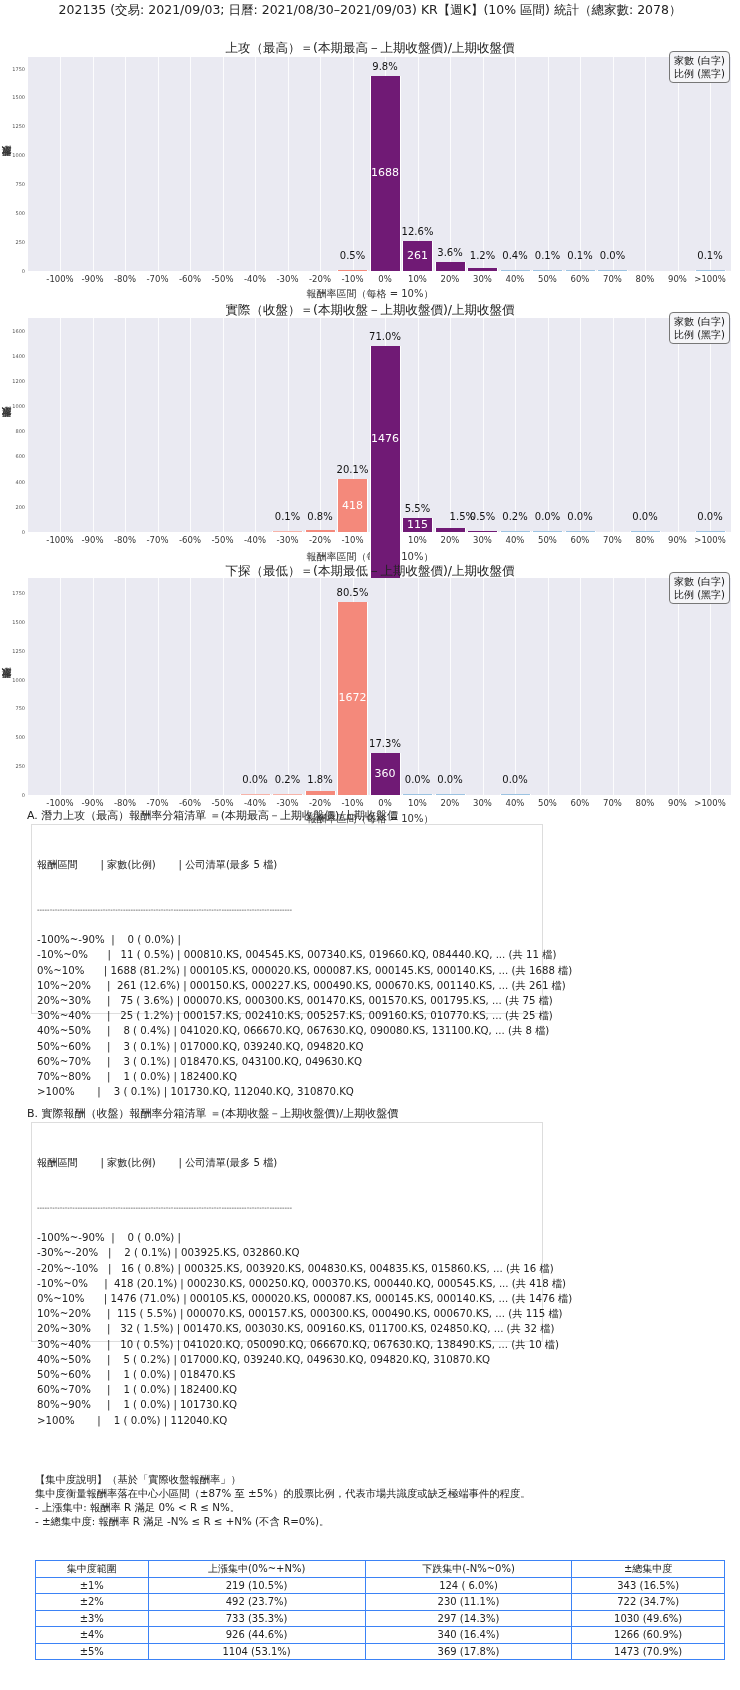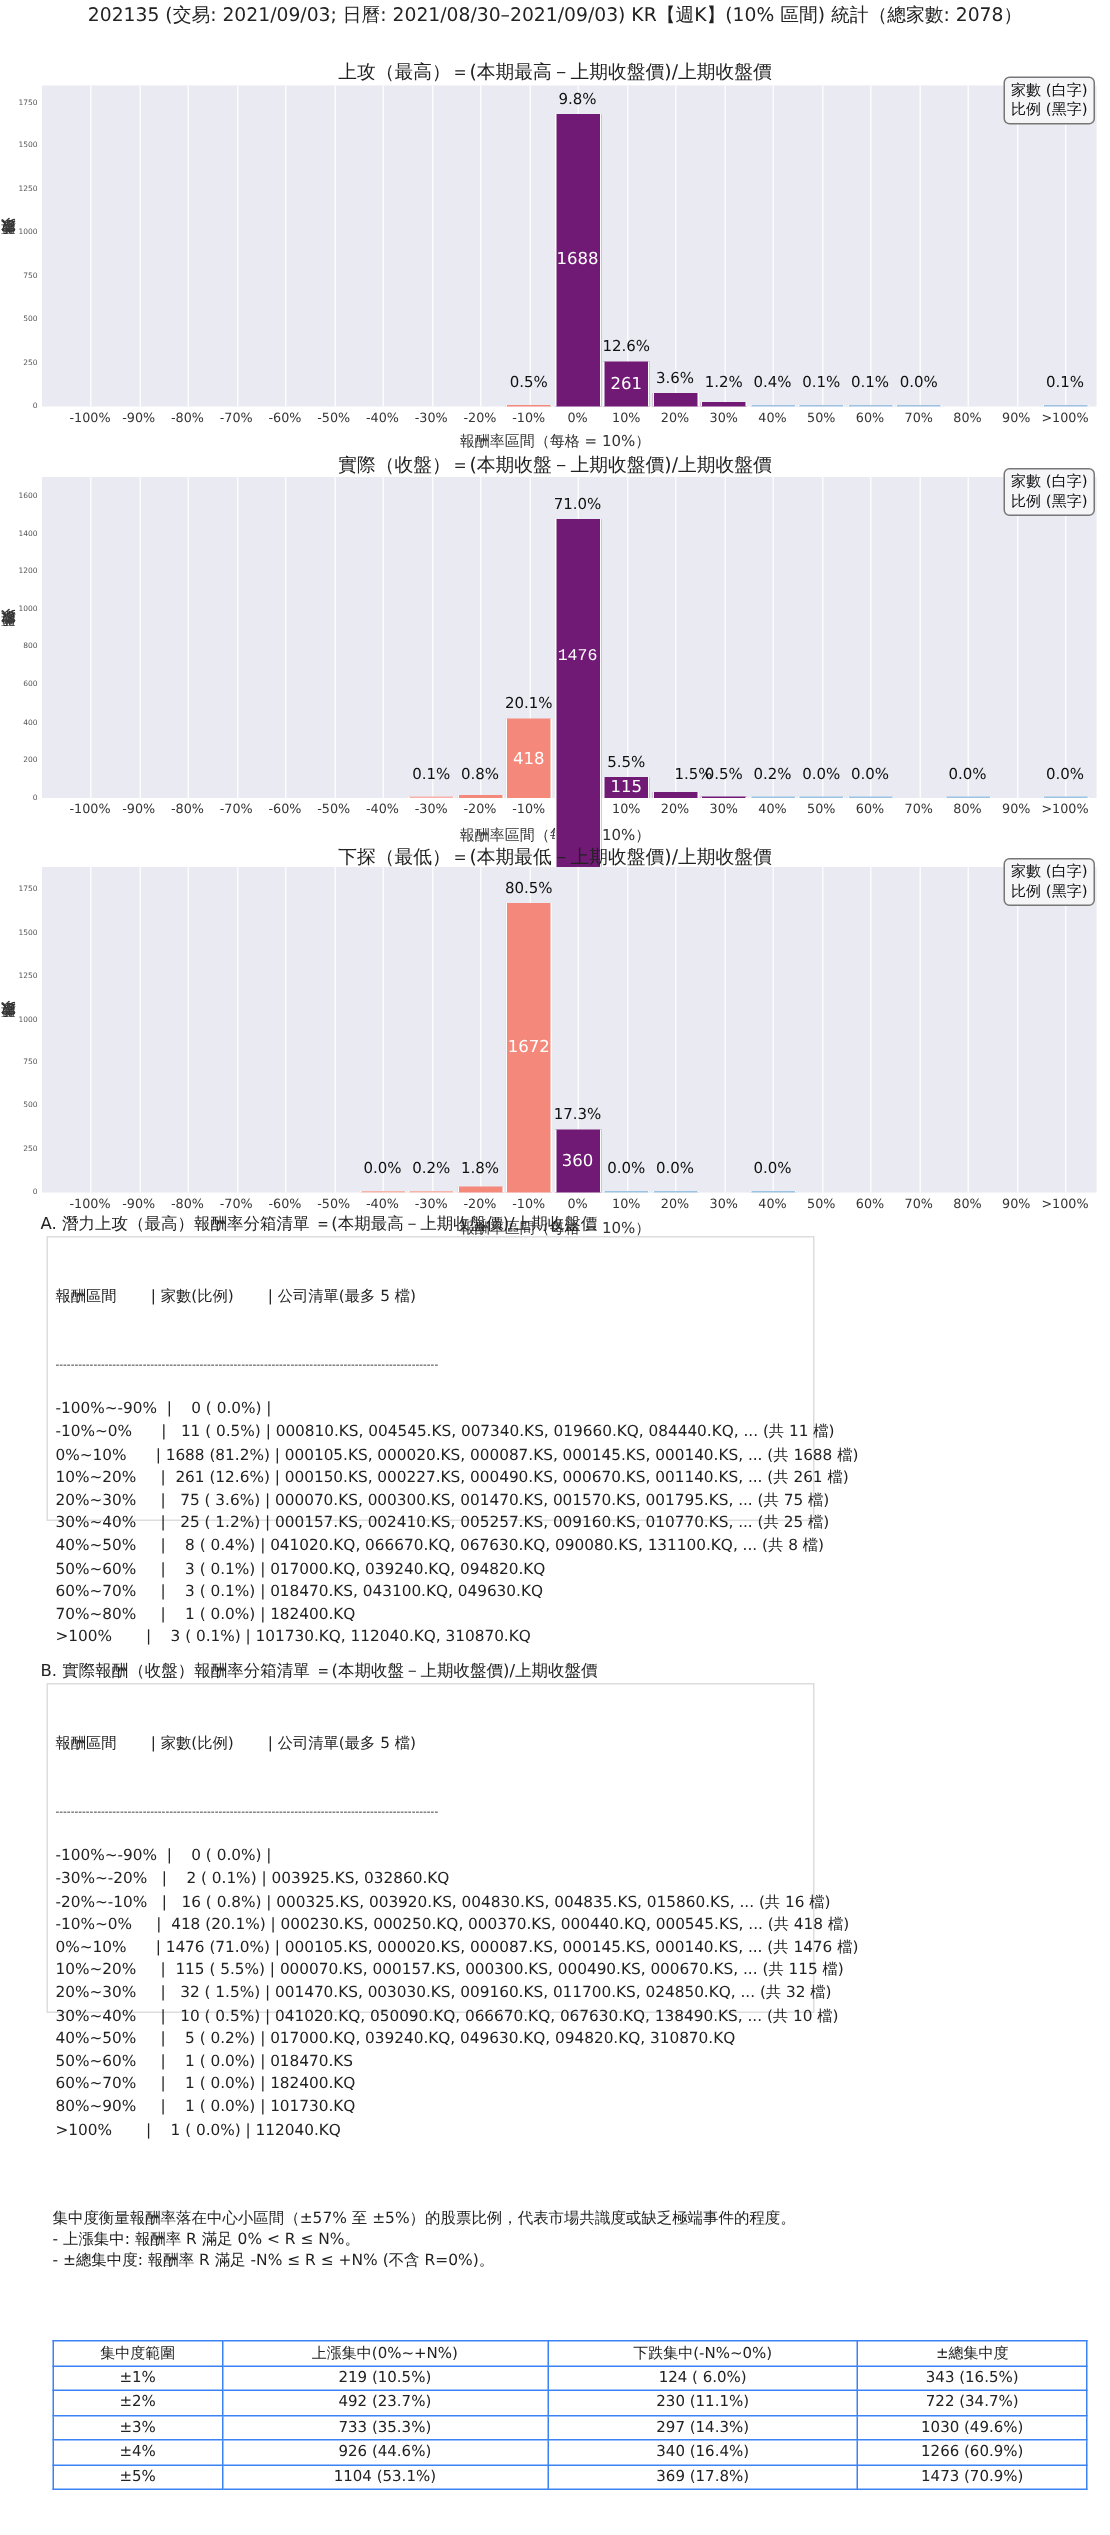--- a/index.html
+++ b/index.html
@@ -175,21 +175,21 @@
     <div class="xtick" style="left: 710px; top: 535px;">&gt;100%</div>
     <div class="xlabel" style="top: 550px;">報酬率區間（每格 = 10%）</div>
     <div class="bar neg faint" style="left: 287.5px; top: 530.5px; height: 1.5px;"></div>
     <div class="bar-pct" style="left: 287.5px; top: 511px;">0.1%</div>
     <div class="bar neg" style="left: 320px; top: 529.986px; height: 2.01412px;"></div>
     <div class="bar-pct" style="left: 320px; top: 511px;">0.8%</div>
     <div class="bar neg" style="left: 352.5px; top: 479.381px; height: 52.6188px;">
       <div class="bar-count" style="top: 19.3094px;">418</div>
     </div>
     <div class="bar-pct" style="left: 352.5px; top: 464.381px;">20.1%</div>
-    <div class="bar pos" style="left: 385px; top: 346.198px; height: 235px; font-family: Liberation Mono, monospace;">
+    <div class="bar pos" style="left: 385px; top: 346.198px; height: 235px;">
       <div class="bar-count" style="top: 85.9012px;">1476</div>
     </div>
     <div class="bar-pct" style="left: 385px; top: 331.198px;">71.0%</div>
     <div class="bar pos" style="left: 417.5px; top: 517.524px; height: 14.4765px;">
       <div class="bar-count" style="top: 0.238235px;">115</div>
     </div>
     <div class="bar-pct" style="left: 417.5px; top: 502.524px;">5.5%</div>
     <div class="bar pos" style="left: 450px; top: 527.972px; height: 4.02824px;"></div>
     <div class="bar-pct" style="left: 450px; top: 511px; text-align: right;">1.5%</div>
     <div class="bar pos" style="left: 482.5px; top: 530.5px; height: 1.5px;"></div>
@@ -297,21 +297,22 @@
   <div style="font-size:7px; line-height:14px; overflow:hidden;">-----------------------------------------------------------------------------------------------------</div>
 <div>-100%~-90%  |    0 ( 0.0%) |</div><div>-10%~0%      |   11 ( 0.5%) | 000810.KS, 004545.KS, 007340.KS, 019660.KQ, 084440.KQ, ... (共 11 檔)</div><div>0%~10%      | 1688 (81.2%) | 000105.KS, 000020.KS, 000087.KS, 000145.KS, 000140.KS, ... (共 1688 檔)</div><div>10%~20%     |  261 (12.6%) | 000150.KS, 000227.KS, 000490.KS, 000670.KS, 001140.KS, ... (共 261 檔)</div><div>20%~30%     |   75 ( 3.6%) | 000070.KS, 000300.KS, 001470.KS, 001570.KS, 001795.KS, ... (共 75 檔)</div><div>30%~40%     |   25 ( 1.2%) | 000157.KS, 002410.KS, 005257.KS, 009160.KS, 010770.KS, ... (共 25 檔)</div><div>40%~50%     |    8 ( 0.4%) | 041020.KQ, 066670.KQ, 067630.KQ, 090080.KS, 131100.KQ, ... (共 8 檔)</div><div>50%~60%     |    3 ( 0.1%) | 017000.KQ, 039240.KQ, 094820.KQ</div><div>60%~70%     |    3 ( 0.1%) | 018470.KS, 043100.KQ, 049630.KQ</div><div>70%~80%     |    1 ( 0.0%) | 182400.KQ</div><div>&gt;100%       |    3 ( 0.1%) | 101730.KQ, 112040.KQ, 310870.KQ</div></div>
 
 <div class="section-title" style="top:1106px;">B. 實際報酬（收盤）報酬率分箱清單 ＝(本期收盤－上期收盤價)/上期收盤價</div>
 <div class="list-box" id="list-b" style="top:1122px; height:220px;">
   <div>報酬區間       | 家數(比例)       | 公司清單(最多 5 檔)</div>
   <div style="font-size:7px; line-height:14px; overflow:hidden;">-----------------------------------------------------------------------------------------------------</div>
 <div>-100%~-90%  |    0 ( 0.0%) |</div><div>-30%~-20%   |    2 ( 0.1%) | 003925.KS, 032860.KQ</div><div>-20%~-10%   |   16 ( 0.8%) | 000325.KS, 003920.KS, 004830.KS, 004835.KS, 015860.KS, ... (共 16 檔)</div><div>-10%~0%     |  418 (20.1%) | 000230.KS, 000250.KQ, 000370.KS, 000440.KQ, 000545.KS, ... (共 418 檔)</div><div>0%~10%      | 1476 (71.0%) | 000105.KS, 000020.KS, 000087.KS, 000145.KS, 000140.KS, ... (共 1476 檔)</div><div>10%~20%     |  115 ( 5.5%) | 000070.KS, 000157.KS, 000300.KS, 000490.KS, 000670.KS, ... (共 115 檔)</div><div>20%~30%     |   32 ( 1.5%) | 001470.KS, 003030.KS, 009160.KS, 011700.KS, 024850.KQ, ... (共 32 檔)</div><div>30%~40%     |   10 ( 0.5%) | 041020.KQ, 050090.KQ, 066670.KQ, 067630.KQ, 138490.KS, ... (共 10 檔)</div><div>40%~50%     |    5 ( 0.2%) | 017000.KQ, 039240.KQ, 049630.KQ, 094820.KQ, 310870.KQ</div><div>50%~60%     |    1 ( 0.0%) | 018470.KS</div><div>60%~70%     |    1 ( 0.0%) | 182400.KQ</div><div>80%~90%     |    1 ( 0.0%) | 101730.KQ</div><div>&gt;100%       |    1 ( 0.0%) | 112040.KQ</div></div>
 
 <div class="note" style="top:1472px;">
-  <div>集中度衡量報酬率落在中心小區間（±57% 至 ±5%）的股票比例，代表市場共識度或缺乏極端事件的程度。</div>
+  <div>【集中度說明】（基於「實際收盤報酬率」）</div>
+  <div>集中度衡量報酬率落在中心小區間（±87% 至 ±5%）的股票比例，代表市場共識度或缺乏極端事件的程度。</div>
   <div> - 上漲集中: 報酬率 R 滿足 0% &lt; R ≤ N%。</div>
   <div> - ±總集中度: 報酬率 R 滿足 -N% ≤ R ≤ +N% (不含 R=0%)。</div>
 </div>
 
 <table class="conc">
   <thead>
     <tr>
       <th>集中度範圍</th>
       <th>上漲集中(0%~+N%)</th>
       <th>下跌集中(-N%~0%)</th>

